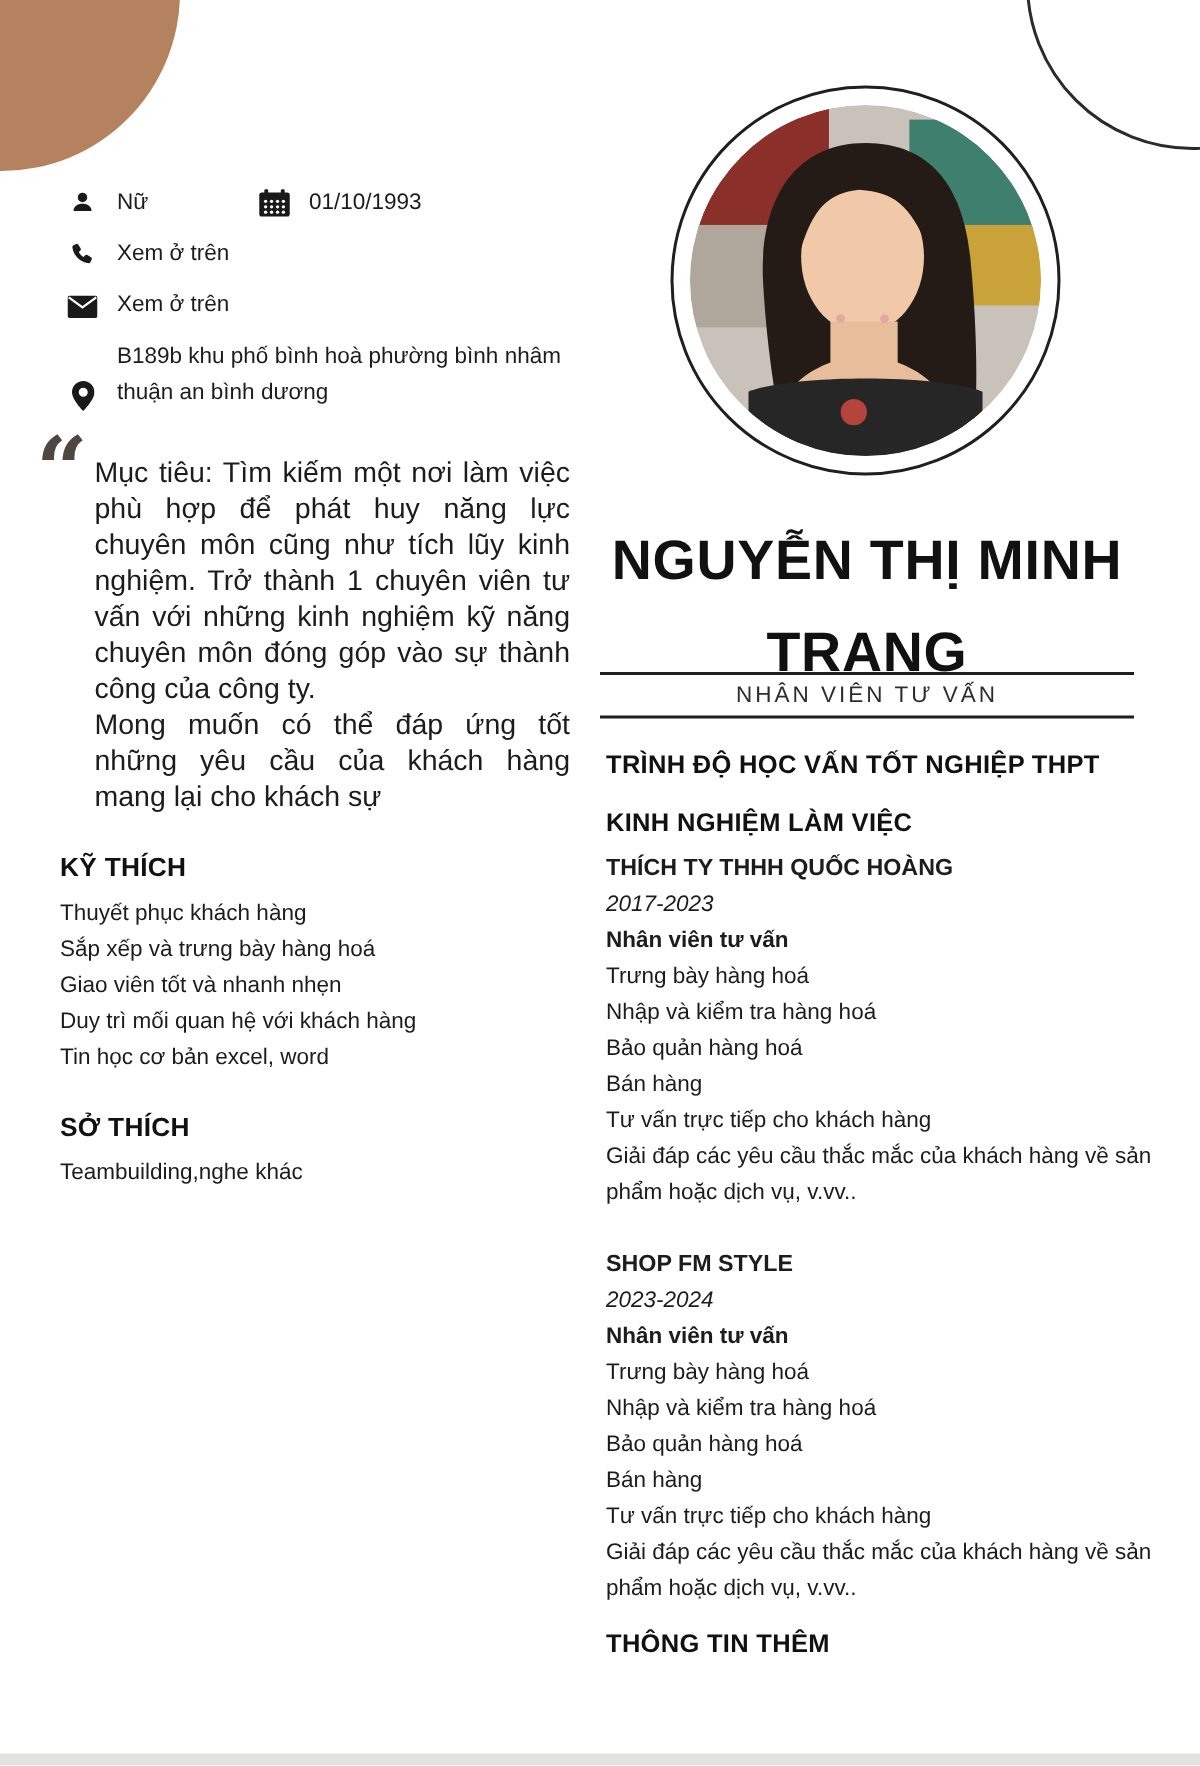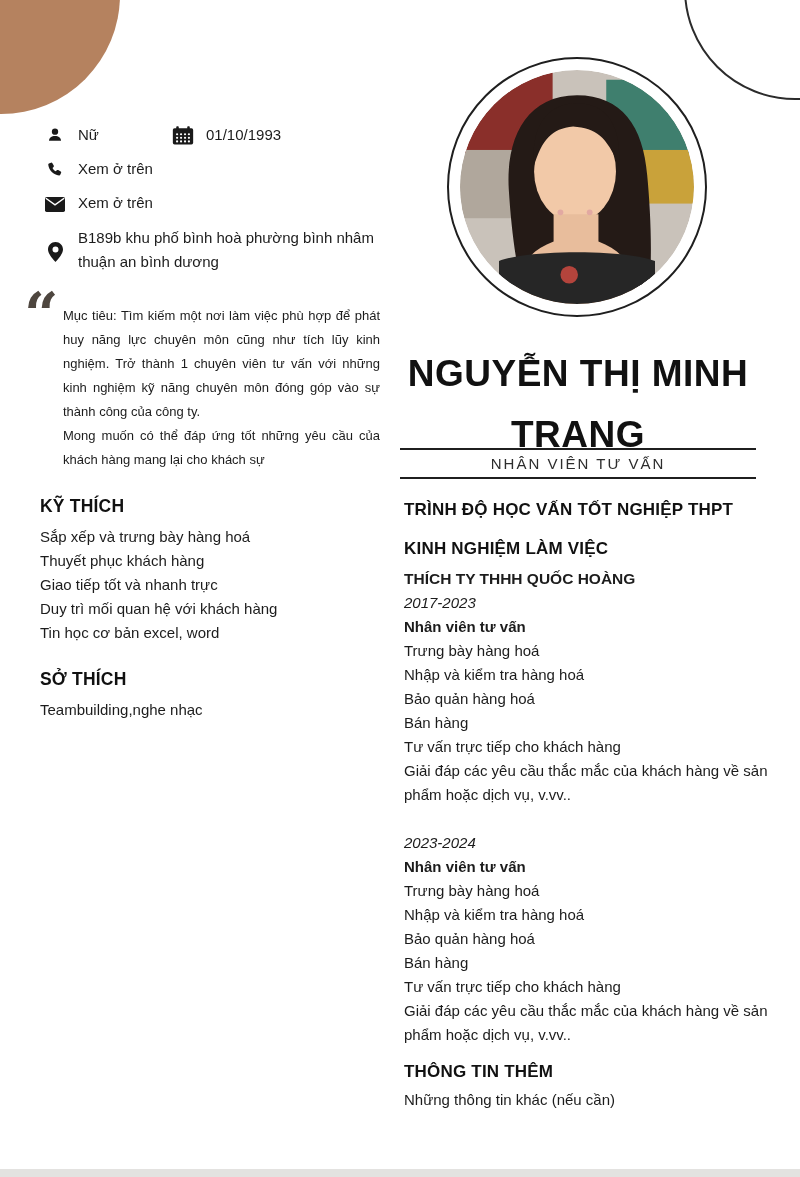--- a/index.html
+++ b/index.html
@@ -11,33 +11,33 @@
   
   .corner-blob{position:absolute;left:-118px;top:-124px;width:238px;height:238px;
     border-radius:50%;background:#b5825f}
   .ring-deco{position:absolute;left:684px;top:-122px;width:222px;height:222px;
     border-radius:50%;border:2px solid #2b2b2b;background:transparent}
   .bottom-edge{position:absolute;left:0;bottom:0;width:100%;height:8px;background:#e3e2e0}
 
   
   .left-col{position:absolute;left:40px;top:124px;width:342px}
   .info-row{display:flex;align-items:flex-end;margin-bottom:12px;padding-left:4px}
-  .info-row.addr{align-items:center}
+  .info-row.addr{align-items:flex-end}
   .pair{display:flex;align-items:center}
   .pair.gender{width:128px}
   .icn{width:22px;height:20px;margin-right:12px;display:inline-flex;align-items:center;justify-content:center;flex:none}
   .icn svg{display:block}
   .info-txt{font-size:15px;line-height:22px}
   .addr .info-txt{line-height:24px;width:300px}
   .addr .icn{margin-top:3px}
 
   .objective{position:relative;margin-top:30px;padding-left:23px;width:340px}
   .quote{position:absolute;left:-16px;top:-20px;font-family:"DejaVu Serif",serif;
     font-size:60px;line-height:1;color:#4e463f;font-weight:700}
-  .objective p{font-size:13px;line-height:24px;text-align:justify}
+  .objective p{font-size:19px;line-height:24px;text-align:justify}
 
   .side-h{font-size:17.5px;font-weight:700;color:#111;margin-top:24px;letter-spacing:.2px}
   .skill-list{list-style:none;margin-top:8px}
   .skill-list li{font-size:15px;line-height:24px}
   .hobby-text{font-size:15px;line-height:24px;margin-top:8px}
 
   
   .photo-ring{position:absolute;left:447px;top:57px;width:260px;height:260px;border-radius:50%;
     border:2px solid #1f1f1f;display:flex;align-items:center;justify-content:center;background:#fff}
   .photo{width:234px;height:234px;border-radius:50%;overflow:hidden}
@@ -135,29 +135,29 @@
   </div>
 
   <div class="objective">
     <span class="quote">“</span>
     <p>Mục tiêu: Tìm kiếm một nơi làm việc phù hợp để phát huy năng lực chuyên môn cũng như tích lũy kinh nghiệm. Trở thành 1 chuyên viên tư vấn với những kinh nghiệm kỹ năng chuyên môn đóng góp vào sự thành công của công ty.</p>
     <p>Mong muốn có thể đáp ứng tốt những yêu cầu của khách hàng mang lại cho khách sự</p>
   </div>
 
   <h3 class="side-h">KỸ THÍCH</h3>
   <ul class="skill-list">
+    <li>Thuyết phục khách hàng</li>
     <li>Sắp xếp và trưng bày hàng hoá</li>
-    <li>Thuyết phục khách hàng</li>
-    <li>Giao tiếp tốt và nhanh trực</li>
+    <li>Giao viên tốt và nhanh nhẹn</li>
     <li>Duy trì mối quan hệ với khách hàng</li>
     <li>Tin học cơ bản excel, word</li>
   </ul>
 
   <h3 class="side-h">SỞ THÍCH</h3>
-  <p class="hobby-text">Teambuilding,nghe nhạc</p>
+  <p class="hobby-text">Teambuilding,nghe khác</p>
 </aside>
 
 <div class="photo-ring">
   <div class="photo">
     <svg viewBox="0 0 240 240" xmlns="http://www.w3.org/2000/svg">
       <defs>
           <clipPath id="pc">
             <circle cx="120" cy="120" r="120"></circle>
           </clipPath>
         </defs>
@@ -196,27 +196,27 @@
     <p class="role">Nhân viên tư vấn</p>
     <p class="duty">Trưng bày hàng hoá</p>
     <p class="duty">Nhập và kiểm tra hàng hoá</p>
     <p class="duty">Bảo quản hàng hoá</p>
     <p class="duty">Bán hàng</p>
     <p class="duty">Tư vấn trực tiếp cho khách hàng</p>
     <p class="duty">Giải đáp các yêu cầu thắc mắc của khách hàng về sản phẩm hoặc dịch vụ, v.vv..</p>
   </div>
 
   <div class="job">
+    <h3 class="company">SHOP FM STYLE</h3>
     <p class="period">2023-2024</p>
     <p class="role">Nhân viên tư vấn</p>
     <p class="duty">Trưng bày hàng hoá</p>
     <p class="duty">Nhập và kiểm tra hàng hoá</p>
     <p class="duty">Bảo quản hàng hoá</p>
     <p class="duty">Bán hàng</p>
     <p class="duty">Tư vấn trực tiếp cho khách hàng</p>
     <p class="duty">Giải đáp các yêu cầu thắc mắc của khách hàng về sản phẩm hoặc dịch vụ, v.vv..</p>
   </div>
 
   <h2 class="sec-h more">THÔNG TIN THÊM</h2>
-  <p class="more-text">Những thông tin khác (nếu cần)</p>
 </section>
 
 <div class="bottom-edge"></div>
 
 </body></html>

